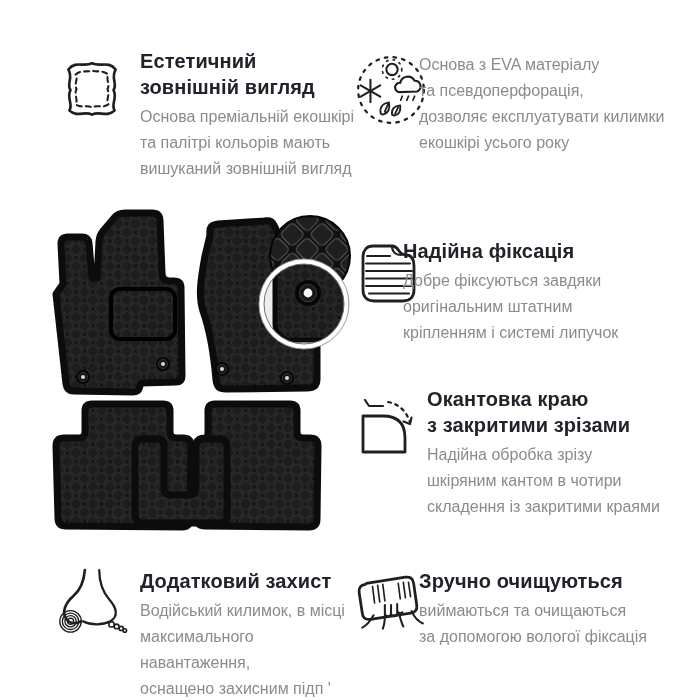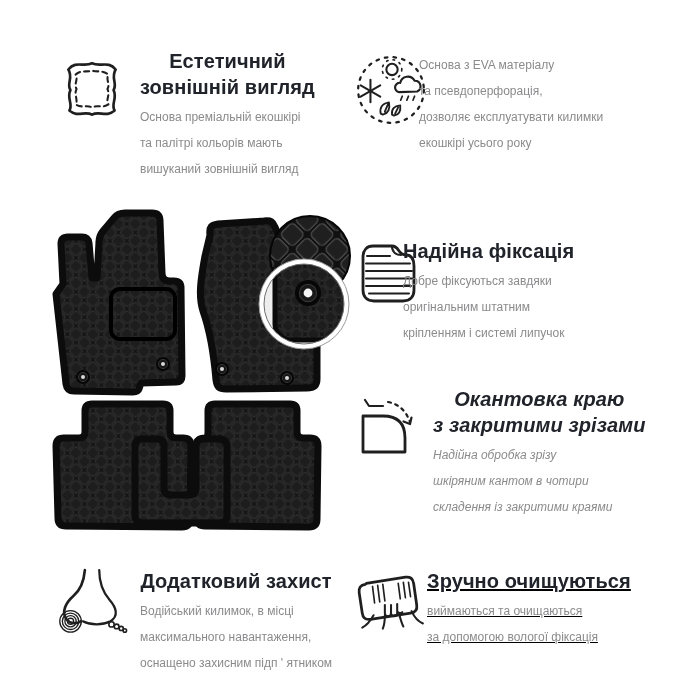--- a/index.html
+++ b/index.html
@@ -13,25 +13,24 @@
   .feature{position:absolute;}
   .icon-box{position:absolute;left:0;top:0;}
   .icon-box svg{display:block;}
   .feature-text{position:absolute;top:0;}
   .feature-title{
     font-size:20px;
     line-height:26px;
     font-weight:700;
     color:#20242a;
     letter-spacing:.1px;
-    text-align:center;
   }
   .feature-body{
     margin-top:4px;
-    font-size:12px;
+    font-size:16px;
     line-height:26px;
     color:#8b8b8d;
   }
   .product{position:absolute;left:25px;top:190px;}
   .ic{stroke:#1f1f1f;fill:none;stroke-linecap:round;stroke-linejoin:round;}
 </style>
 </head>
 <body>
 
 <div class="canvas">
@@ -184,21 +183,21 @@
 
   <div class="feature" style="left:353px;top:386px;width:320px;">
     <div class="icon-box" style="top:4px;">
       <svg width="66" height="66" viewBox="0 0 66 66">
         <path class="ic" stroke-width="2.8" d="M10,62 V26 H30 Q52,26 52,48 V62 Z"></path>
         <path class="ic" stroke-width="2.2" d="M12,10 l4,6 h14"></path>
         <path class="ic" stroke-width="2.2" stroke-dasharray="3 4.5" d="M35,12 q16,3 22,20"></path>
         <path class="ic" stroke-width="2.2" d="M57,34 l-6.5,-2.5 M57,34 l1.5,-6.5"></path>
       </svg>
     </div>
-    <div class="feature-text" style="left:80px;font-style:italic;">
+    <div class="feature-text" style="left:74px;">
       <div class="feature-title">
         <div>Окантовка краю</div>
         <div>з закритими зрізами</div>
       </div>
       <div class="feature-body">
         <div>Надійна обробка зрізу</div>
         <div>шкіряним кантом в чотири</div>
         <div>складення із закритими краями</div>
       </div>
     </div>
@@ -238,21 +237,21 @@
   <div class="feature" style="left:353px;top:568px;width:330px;">
     <div class="icon-box" style="top:2px;">
       <svg width="74" height="74" viewBox="0 0 72 72">
         <path class="ic" stroke-width="2.7" d="M13,13 L51,7 q7,-1 8,6 l3,21 q1,7 -6,8 l-39,6 q-7,1 -8,-6 l-3,-20 q-1,-7 6,-8 z"></path>
         <path class="ic" stroke-width="1.6" d="M19,16 l2,16 M24,15 l2,16 M29,14 l2,16 M44,13 l2,15 M49,12 l2,15 M54,12 l2,14"></path>
         <path class="ic" stroke-width="2" d="M31,34 v8 a3,3 0 0 0 6,0 v-8 M37,34 v8 a3,3 0 0 0 6,0 v-8 M43,33 v7 a3,3 0 0 0 5,1"></path>
         <path class="ic" stroke-width="2" d="M31,44 q0,8 -2,13 M45,43 q2,8 4,12"></path>
         <path class="ic" stroke-width="2" d="M20,44 q-5,9 -11,12 M57,40 q4,9 11,12"></path>
       </svg>
     </div>
-    <div class="feature-text" style="left:74px;text-decoration:underline;">
+    <div class="feature-text" style="left:66px;">
       <div class="feature-title">
         <div>Зручно очищуються</div>
       </div>
       <div class="feature-body">
         <div>виймаються та очищаються</div>
         <div>за допомогою вологої фіксація</div>
       </div>
     </div>
   </div>
 

